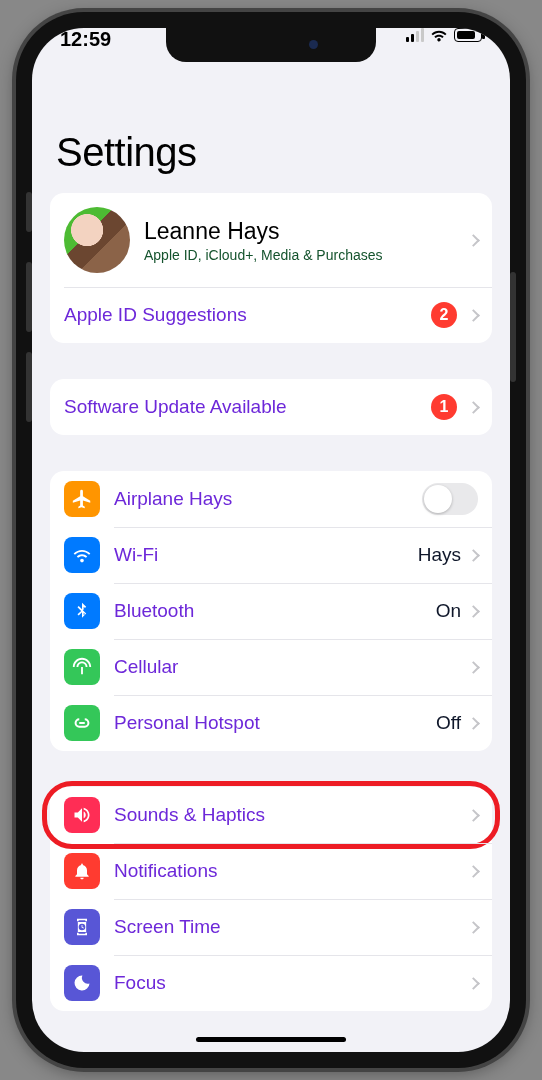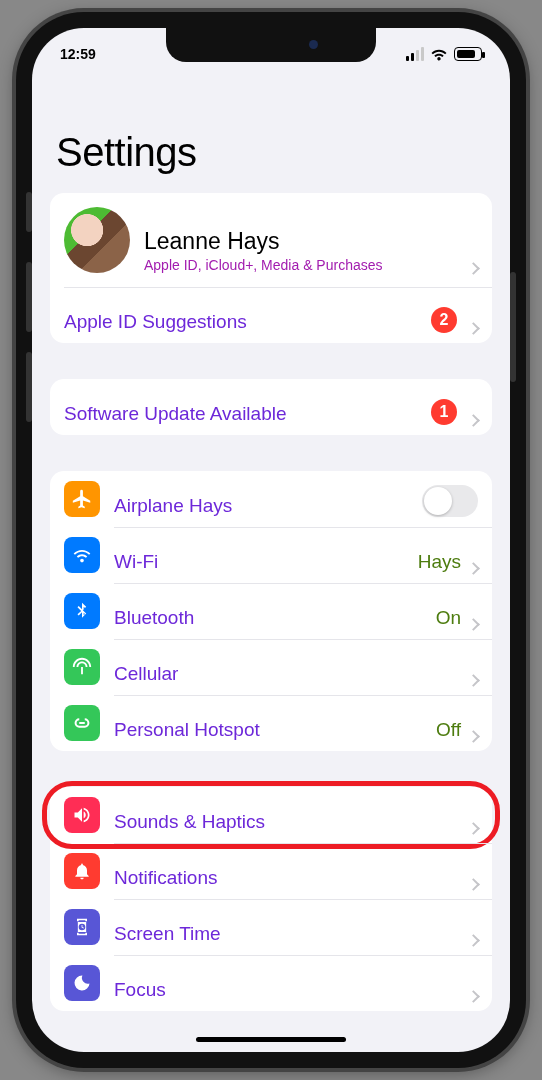--- a/index.html
+++ b/index.html
@@ -20,62 +20,62 @@
     overflow: hidden; position: relative;
   }
   .notch {
     position: absolute; top: 0; left: 50%; transform: translateX(-50%);
     width: 210px; height: 34px; background: #111; border-bottom-left-radius: 20px; border-bottom-right-radius: 20px;
     z-index: 50; display:flex; align-items:center; justify-content:center;
   }
   .notch::before { content:""; width:9px; height:9px; background:#1a2a50; border-radius:50%; position:absolute; right:58px; top:12px; }
   .status-bar {
     position: absolute; top: 0; left: 0; right: 0; height: 52px;
-    display: flex; justify-content: space-between; align-items: center;
-    padding: 0 28px; z-index: 40; font-weight: 600; font-size: 14px;
+    display: flex; justify-content: space-between; align-items: flex-start;
+    padding: 0 28px; z-index: 40; font-weight: 600; font-size: 20px;
   }
   .status-right { display: flex; align-items: center; gap: 6px; }
   .content { position: absolute; top: 80px; left: 0; right: 0; bottom: 0; padding: 0 18px; }
   .title { font-size: 40px; font-weight: 400; letter-spacing: -0.5px; margin: 22px 6px 18px; }
   .group {
     background: #fff; border-radius: 14px; overflow: visible; margin-bottom: 36px;
   }
   .row {
-    display: flex; align-items: flex-end; min-height: 56px;
+    display: flex; align-items: center; min-height: 56px;
     padding: 10px 14px; position: relative;
   }
   .row + .row::before {
     content: ""; position: absolute; left: 64px; right: 0; top: 0;
     height: 1px; background: #e5e5ea;
   }
   .group.first .row + .row::before { left: 14px; }
   .icon-wrap {
     width: 36px; height: 36px; border-radius: 8px; margin-right: 14px;
     display: flex; align-items: center; justify-content: center; flex-shrink: 0;
   }
   .label { flex: 1; font-size: 19px; color: #6d28d9; }
-  .value { font-size: 19px; color: #4d7c0f; margin-right: 8px; }
+  .value { font-size: 19px; color: #0f172a; margin-right: 8px; }
   .chevron {
     width: 9px; height: 9px; border-top: 2.5px solid #c5c5c9; border-right: 2.5px solid #c5c5c9;
     transform: rotate(45deg); flex-shrink: 0;
   }
   .badge {
     min-width: 26px; height: 26px; border-radius: 13px; background: #ff3b30;
     color: #fff; font-size: 16px; font-weight: 600; display: flex; align-items: center; justify-content: center;
     margin-right: 12px; padding: 0 6px;
   }
   .avatar {
     width: 66px; height: 66px; border-radius: 50%; margin-right: 14px;
     background: radial-gradient(circle at 35% 35%, #f3d3c1 0 26%, transparent 27%),
                 linear-gradient(135deg, #4dbb33 0 38%, #6b4630 38% 60%, #8b6348 60% 100%);
     flex-shrink: 0;
   }
   .profile-row { padding: 14px; min-height: 92px; }
   .profile-text .name { font-size: 23px; font-weight: 500; }
-  .profile-text .sub  { font-size: 14px; color: #a21caf; margin-top: 2px; }
+  .profile-text .sub  { font-size: 14px; color: #14532d; margin-top: 2px; }
 
   .toggle {
     width: 56px; height: 32px; background: #e9e9eb; border-radius: 16px; position: relative; flex-shrink: 0;
   }
   .toggle::after {
     content: ""; position: absolute; left: 2px; top: 2px; width: 28px; height: 28px;
     background: #fff; border-radius: 50%; box-shadow: 0 1px 3px rgba(0,0,0,.25);
   }
 
   .highlight-ring {

